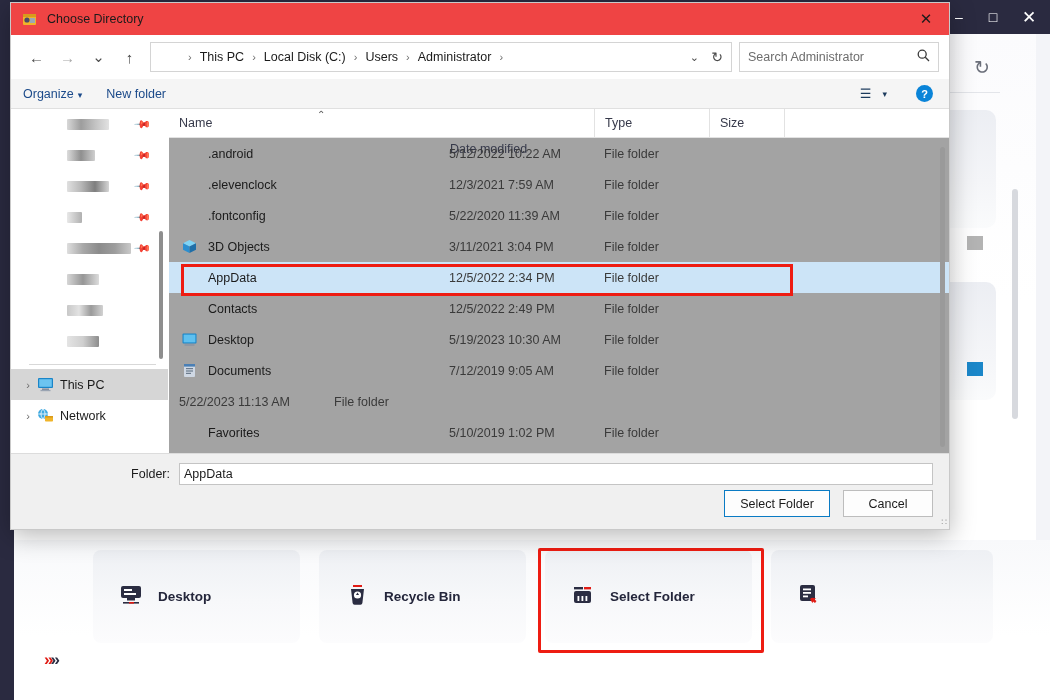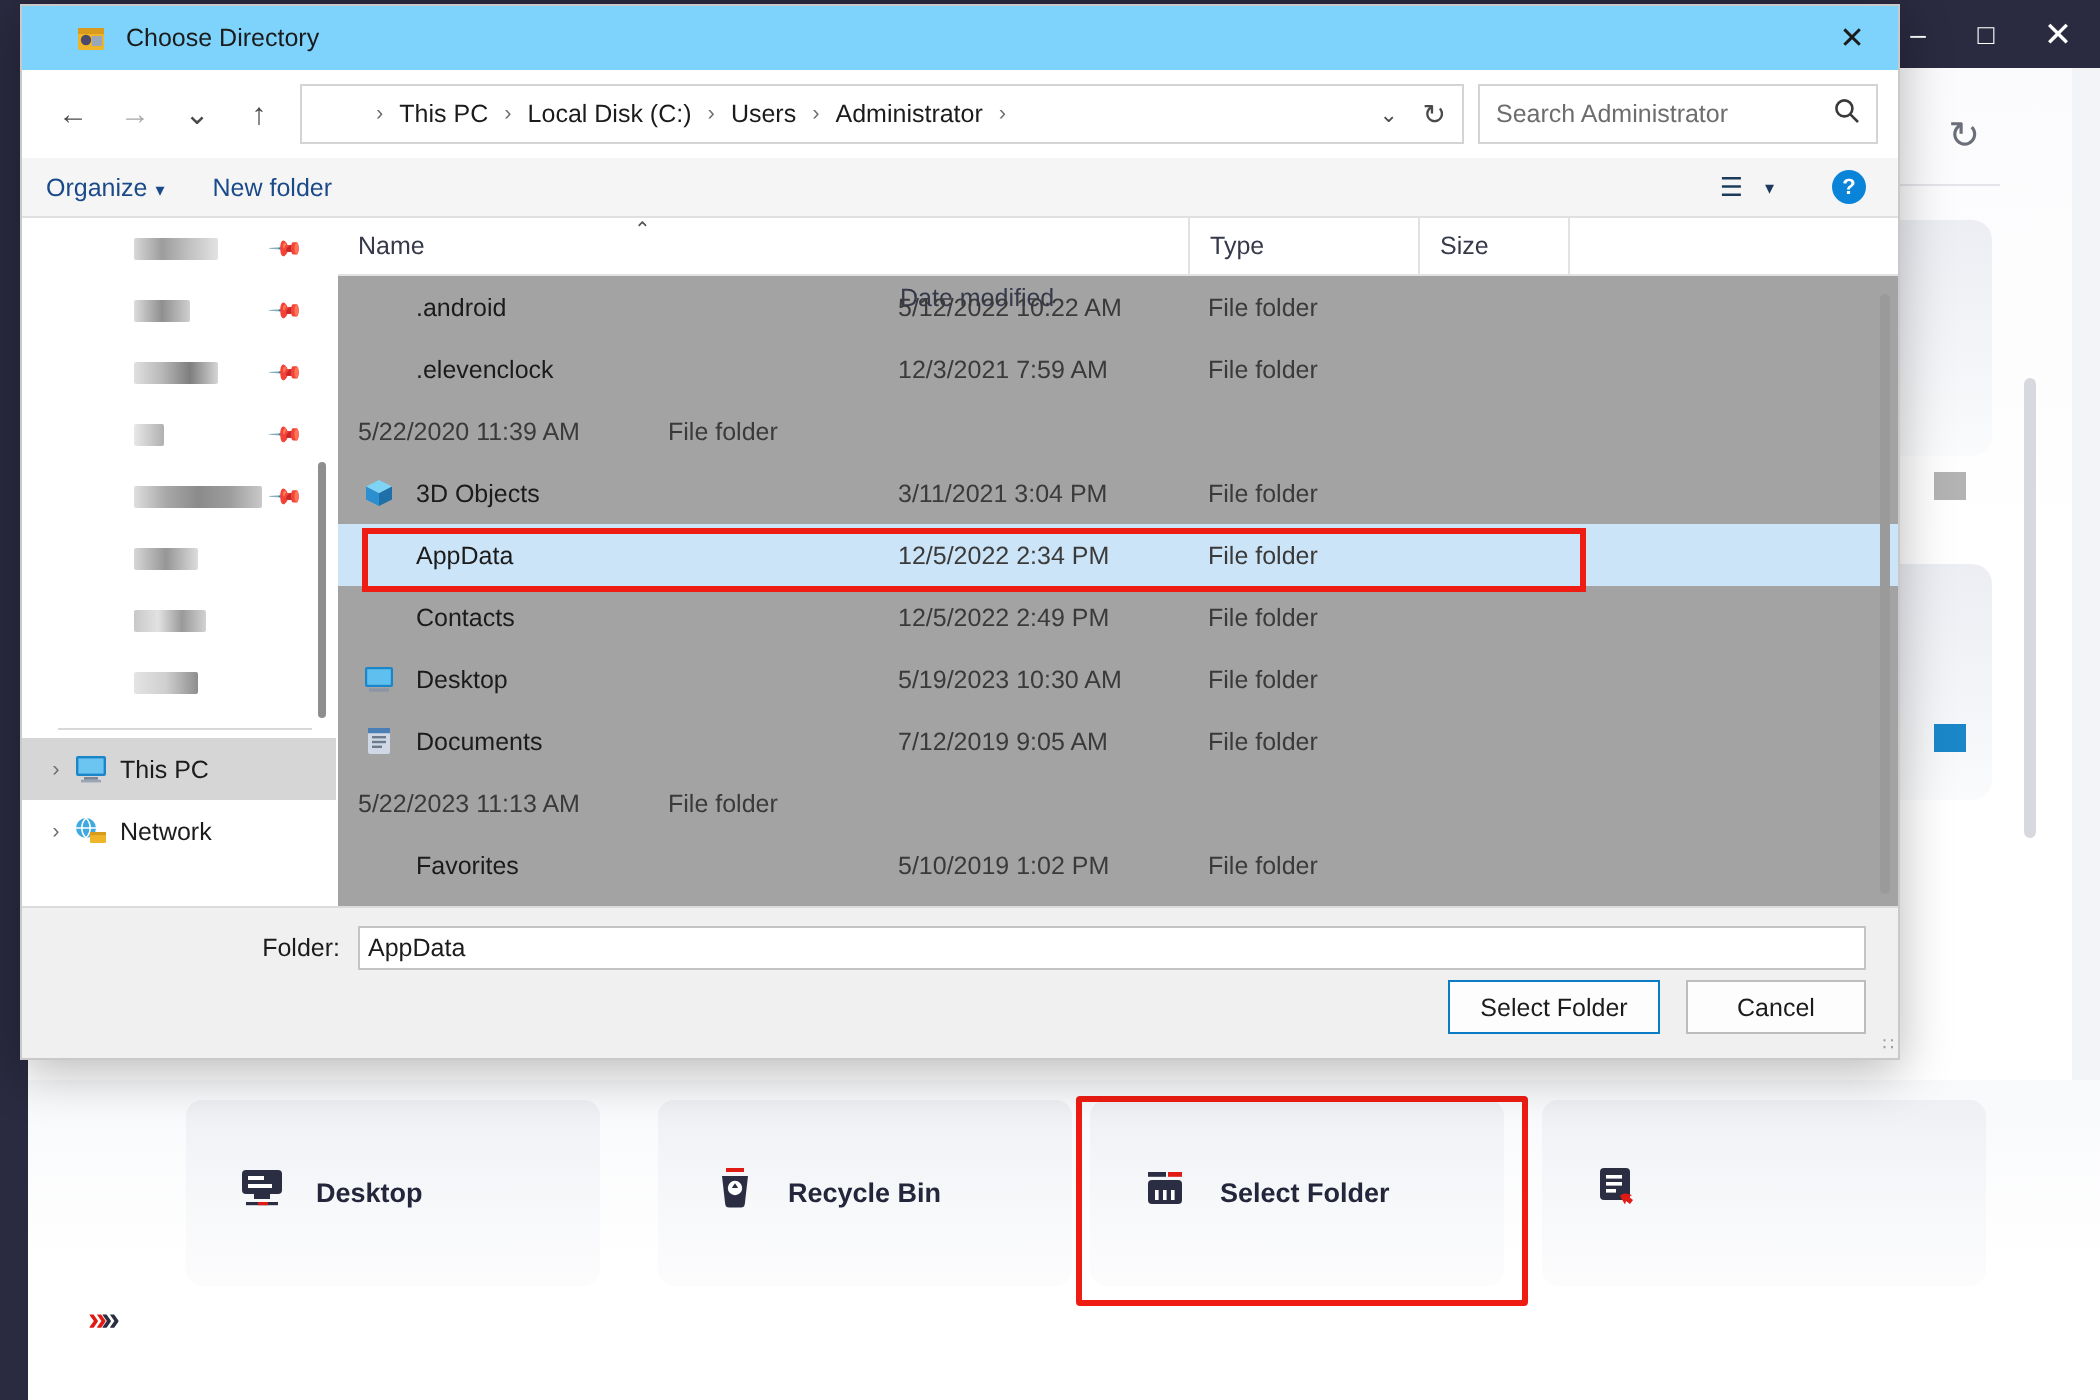--- a/index.html
+++ b/index.html
@@ -76,43 +76,43 @@
     background: linear-gradient(180deg,#eef0f4 0%,#f7f8fa 55%,#fcfcfd 100%);
     display: flex; align-items: center;
   }
   .ac-inner { display: flex; align-items: center; gap: 13px; padding-left: 26px; }
   .ac-label {
     font-size: 13.5px; font-weight: bold; color: #24263b; white-space: nowrap;
   }
   .ac-sub { font-size: 12.5px; color: #8b8f99; white-space: nowrap; margin-top: 2px; }
   .ac-text { display: flex; flex-direction: column; justify-content: center; }
   #ac-0 { left: 79px;  width: 207px; }
-  #ac-1 { left: 315px; width: 207px; }
+  #ac-1 { left: 305px; width: 207px; }
   #ac-2 { left: 531px; width: 207px; }
   #ac-3 { left: 757px; width: 222px; }
   #ac-highlight {
     position: absolute; left: 538px; top: 548px; width: 226px; height: 105px;
     border: 3px solid #ee1c12; border-radius: 2px; z-index: 6;
   }
   #bg-chevrons {
     position: absolute; left: 30px; bottom: 30px;
     font-size: 17px; font-weight: bold; letter-spacing: -3px;
   }
 
   
   #dialog {
     position: absolute; left: 10px; top: 2px; width: 940px; height: 528px;
     background: #f0f0f0;
     border: 1px solid #c9c9c9;
     box-shadow: 0 6px 24px rgba(0,0,0,0.28);
     z-index: 10;
   }
   #dlg-title {
-    height: 32px; background: #7dd3fc;
-    display: flex; align-items: center; padding-left: 27px;
+    height: 32px; background: #ef4444;
+    display: flex; align-items: center; padding-left: 11px;
     position: relative;
   }
   #dlg-icon {
     width: 16px; height: 16px; margin-right: 9px; position: relative; flex: none;
   }
   #dlg-title-text { font-size: 12.5px; color: #1b1b1b; }
   #dlg-close {
     position: absolute; right: 0; top: 0; width: 46px; height: 32px;
     display: flex; align-items: center; justify-content: center;
     font-size: 15px; color: #1b1b1b;
@@ -549,20 +549,24 @@
       <div class="frow">
         <span class="fname">
           <span class="ficon"><span class="folder-glyph"></span></span>
           <span>.elevenclock</span>
         </span>
         <span class="fdate">12/3/2021 7:59 AM</span>
         <span class="ftype">File folder</span>
       </div>
 
       <div class="frow">
+        <span class="fname">
+          <span class="ficon"><span class="folder-glyph"></span></span>
+          <span>.fontconfig</span>
+        </span>
         <span class="fdate">5/22/2020 11:39 AM</span>
         <span class="ftype">File folder</span>
       </div>
 
       <div class="frow">
         <span class="fname">
           <span class="ficon">
             <svg width="17" height="15" viewBox="0 0 17 15">
               <path d="M8.5 1 L15 4.3 L8.5 7.6 L2 4.3 Z" fill="#7fd4f5"></path>
               <path d="M2 4.3 L8.5 7.6 L8.5 14 L2 10.7 Z" fill="#2b8fd0"></path>

